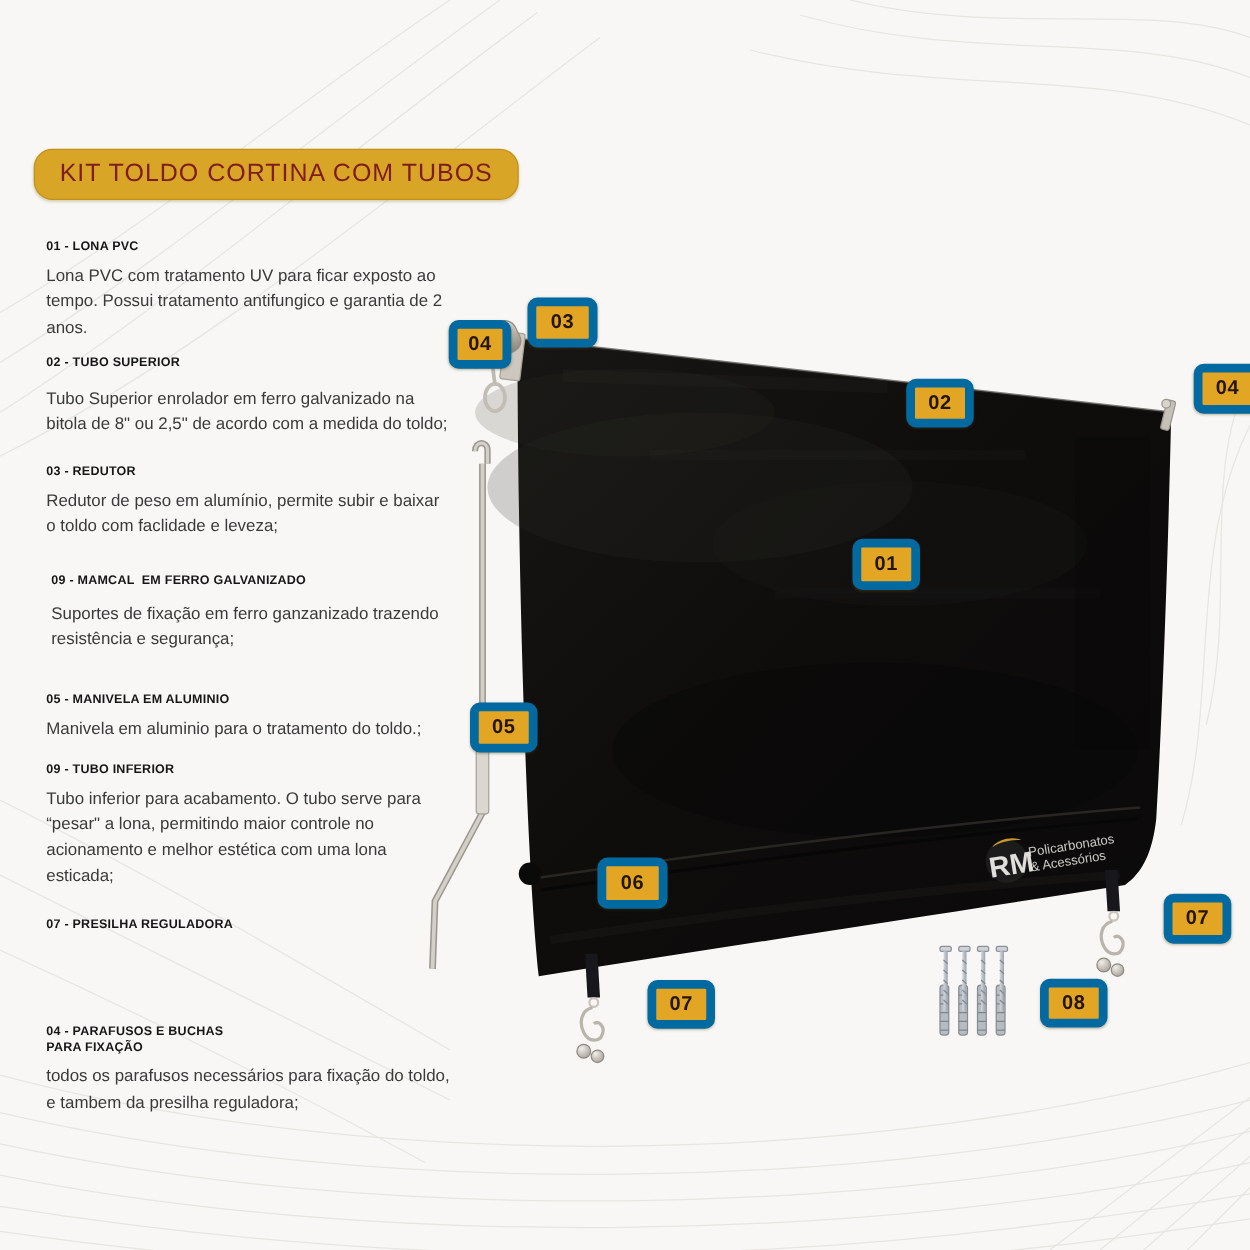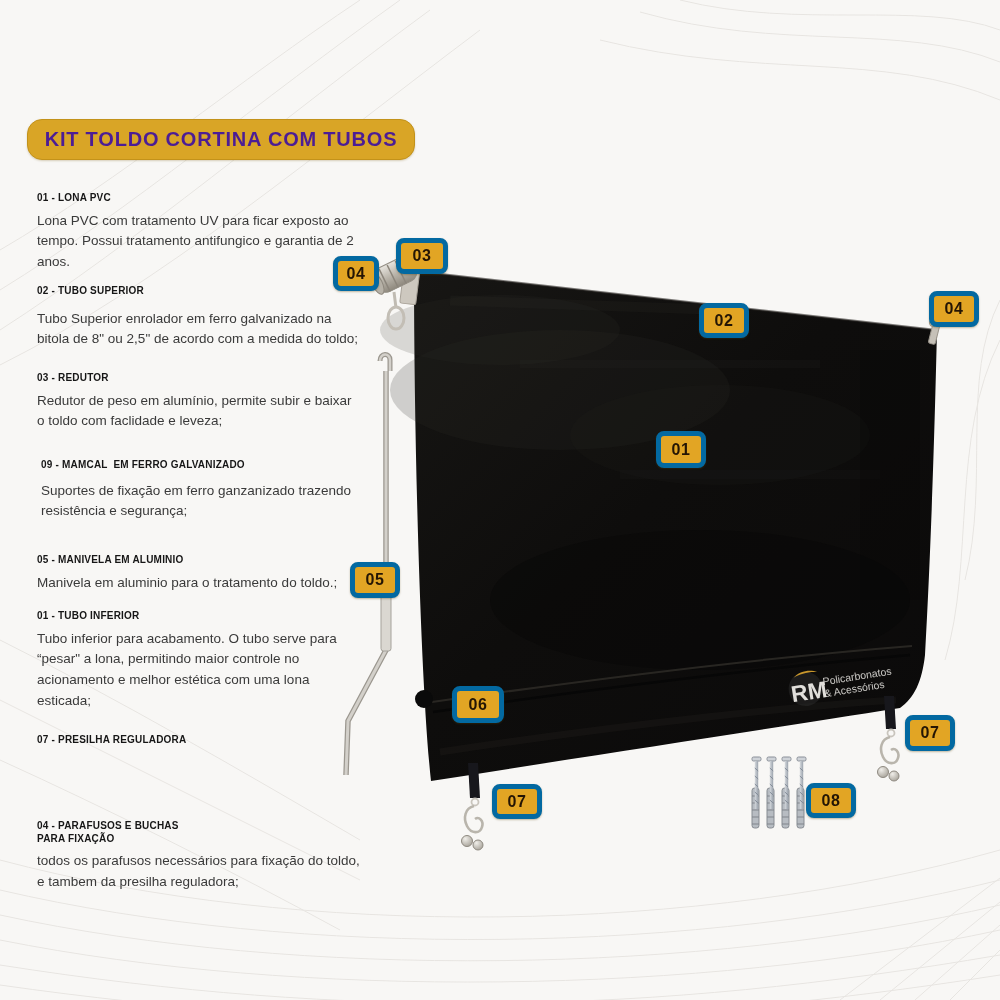--- a/index.html
+++ b/index.html
@@ -10,36 +10,37 @@
   }
   svg.layer{position:absolute;left:0;top:0;pointer-events:none;}
   
   .title-banner{
     position:absolute;left:27px;top:119px;width:386px;height:39px;
     background:#d9a526;border:1px solid #c3921a;border-radius:15px;
     display:flex;align-items:center;justify-content:center;
     box-shadow:0 1px 2px rgba(120,90,10,.25);
   }
   .title-banner span{
-    font-size:20px;font-weight:700;letter-spacing:.8px;color:#4c1d95;white-space:nowrap;
+    font-size:20px;font-weight:400;letter-spacing:.8px;color:#7f1d1d;white-space:nowrap;
   }
   
   .item{position:absolute;left:37px;width:348px;}
   .item h3{
     margin:0 0 6px 0;font-size:10px;font-weight:bold;color:#161616;
     letter-spacing:.2px;white-space:pre-wrap;line-height:1.25;
   }
   .item p{
     margin:0;font-size:13.5px;color:#3a3a3a;line-height:1.55;white-space:pre-line;
   }
   
   .pbadge{
-    position:absolute;background:#e2a524;border:5px solid #0369a1;border-radius:8px;
+    position:absolute;background:#e2a524;border:7px solid #0369a1;border-radius:8px;
     display:flex;align-items:center;justify-content:center;
     box-shadow:0 1px 2px rgba(90,65,5,.35);
+    margin-left:26px;
   }
   .pbadge span{font-size:16px;font-weight:bold;color:#241504;letter-spacing:.5px;}
 </style>
 </head>
 <body>
 
 <div class="canvas">
 
   <svg class="layer" width="1000" height="1000" viewBox="0 0 1000 1000">
     <g fill="none" stroke="#e2dfdb" stroke-width="1" opacity="0.75">
@@ -91,21 +92,21 @@
   <section class="item" style="top:459px;left:41px">
     <h3 style="margin-bottom:9px">09 - MAMCAL  EM FERRO GALVANIZADO</h3>
     <p>Suportes de fixação em ferro ganzanizado trazendo
 resistência e segurança;</p>
   </section>
   <section class="item" style="top:554px">
     <h3>05 - MANIVELA EM ALUMINIO</h3>
     <p>Manivela em aluminio para o tratamento do toldo.;</p>
   </section>
   <section class="item" style="top:610px">
-    <h3>01 - TUBO INFERIOR</h3>
+    <h3>09 - TUBO INFERIOR</h3>
     <p>Tubo inferior para acabamento. O tubo serve para
 “pesar" a lona, permitindo maior controle no
 acionamento e melhor estética com uma lona
 esticada;</p>
   </section>
   <section class="item" style="top:734px">
     <h3>07 - PRESILHA REGULADORA</h3>
   </section>
   <section class="item" style="top:820px">
     <h3>04 - PARAFUSOS E BUCHAS

